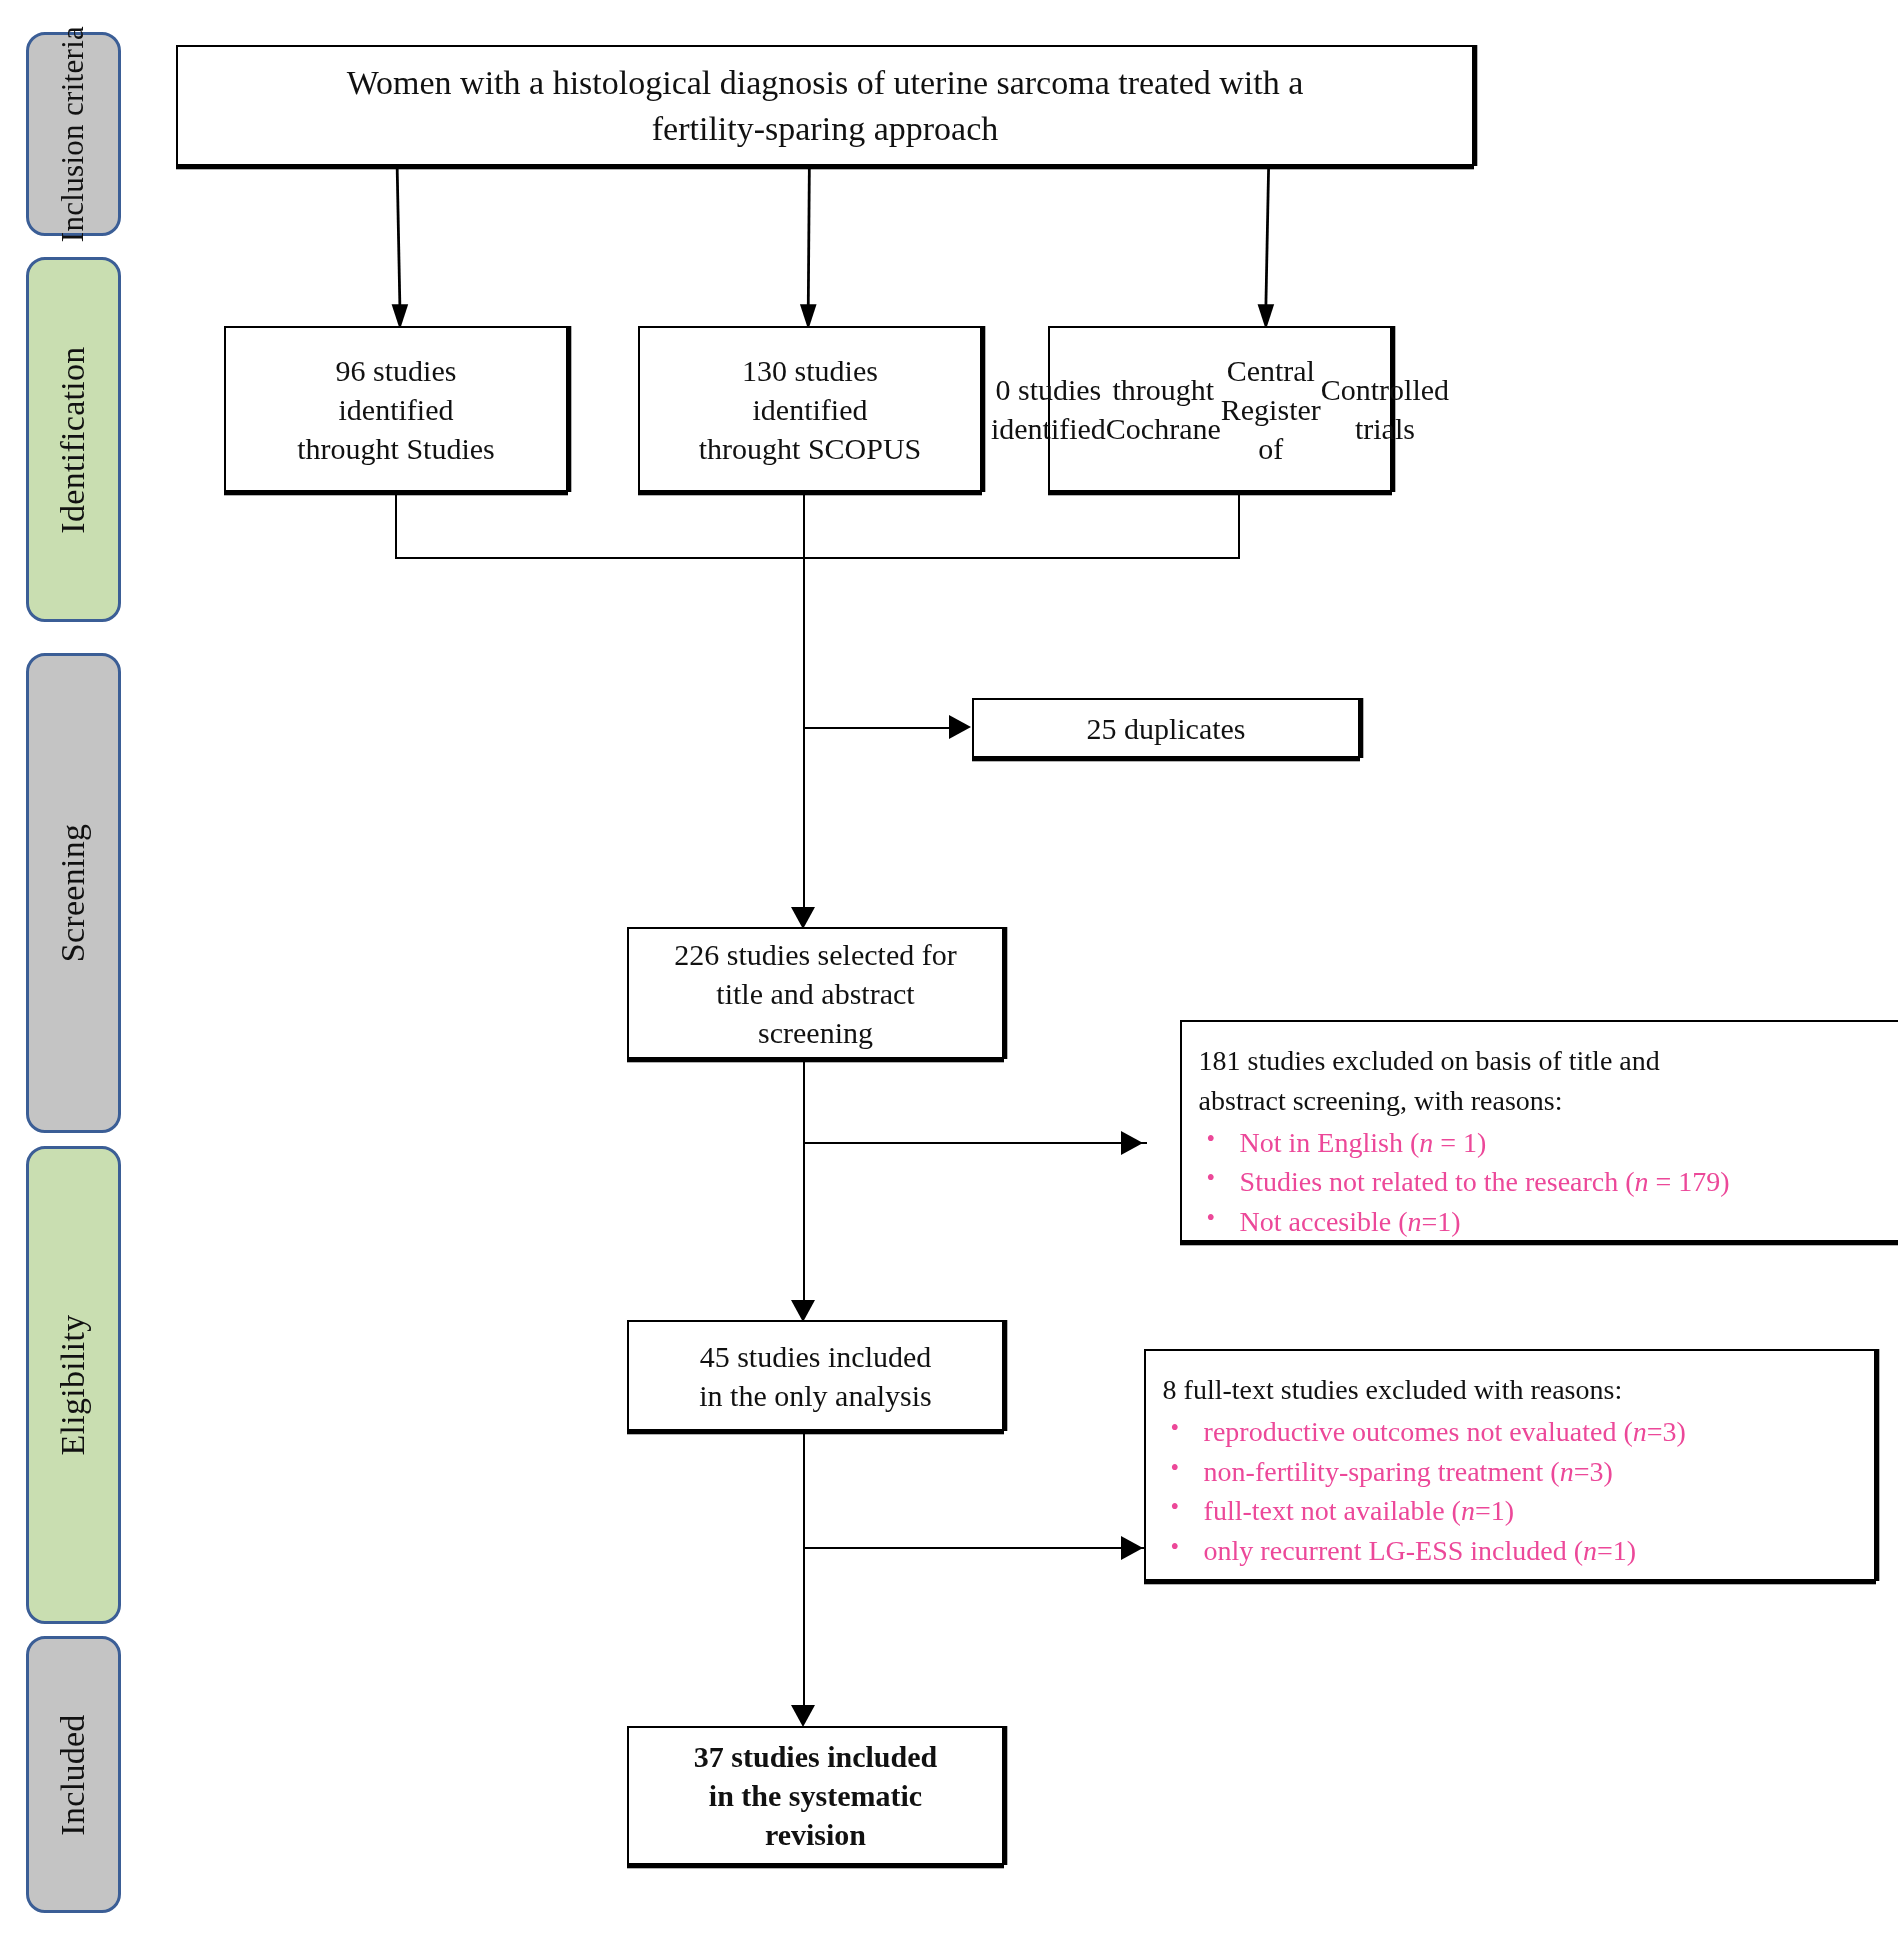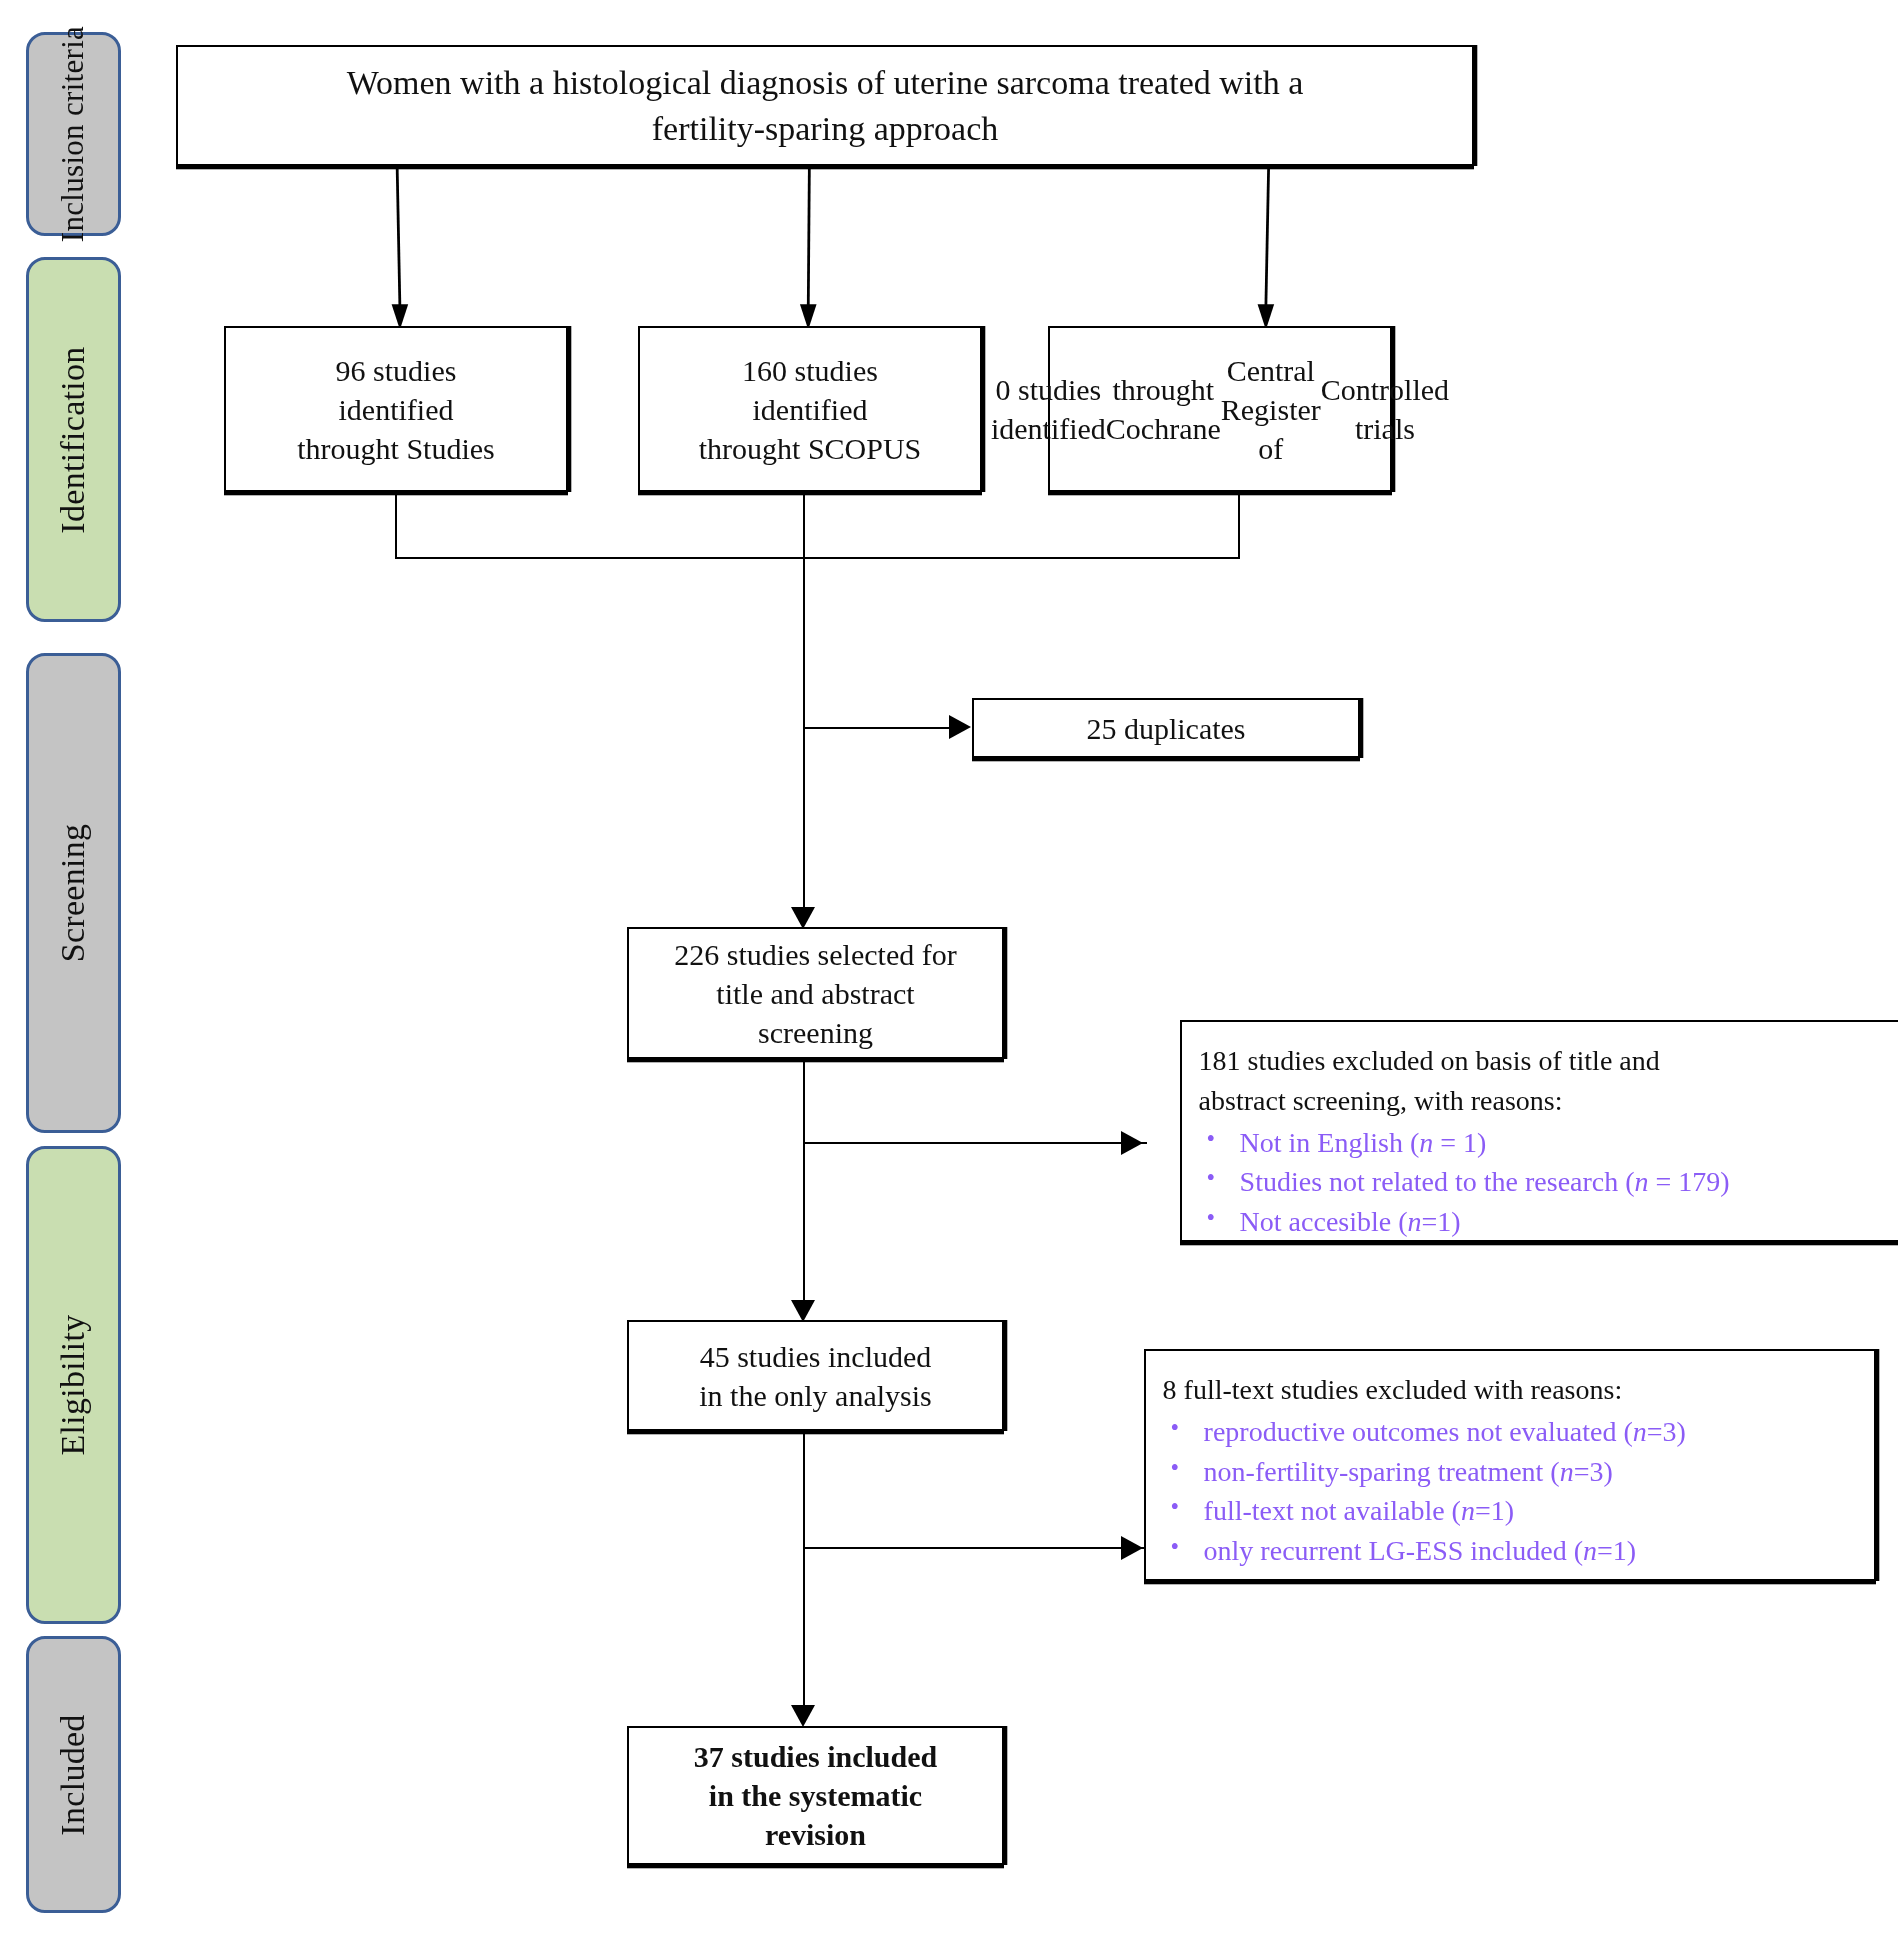--- a/index.html
+++ b/index.html
@@ -70,21 +70,21 @@
     display: block;
   }
   .node.excl ul {
     list-style: none;
     margin: 2.2px 0 0 0;
     padding: 0;
   }
   .node.excl ul li {
     font-size: 28px;
     line-height: 1.42;
-    color: #8b5cf6;
+    color: #ec4899;
     position: relative;
     padding-left: 41px;
   }
   .node.excl ul li::before {
     content: "\2022";
     position: absolute;
     left: 7.8px;
     top: -1.1px;
     font-size: 24.4px;
   }
@@ -156,21 +156,21 @@
     <polygon points="1970,250 2000,250 1985,296" fill="#000"></polygon>
   </svg>
 
   <div class="node" style="left:224px; top:326px; width:344px; height:166px; flex-direction:column;">
     <span class="node-text">96 studies</span>
     <span class="node-text">identified</span>
     <span class="node-text">throught Studies</span>
   </div>
 
   <div class="node" style="left:638px; top:326px; width:344px; height:166px; flex-direction:column;">
-    <span class="node-text">160 studies</span>
+    <span class="node-text">130 studies</span>
     <span class="node-text">identified</span>
     <span class="node-text">throught SCOPUS</span>
   </div>
 
   <div class="node" style="left:1048px; top:326px; width:344px; height:166px; flex-direction:row;">
     <span class="node-text">0 studies identified</span>
     <span class="node-text">throught Cochrane</span>
     <span class="node-text">Central Register of</span>
     <span class="node-text">Controlled trials</span>
   </div>

